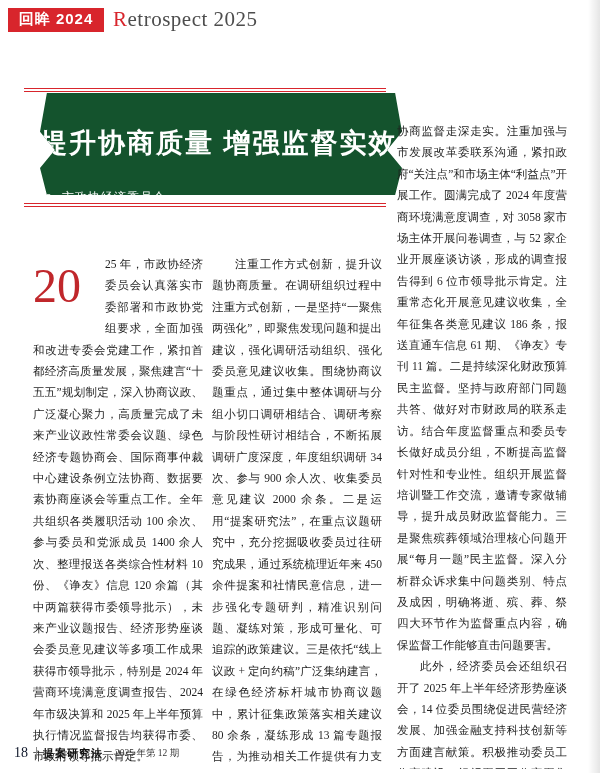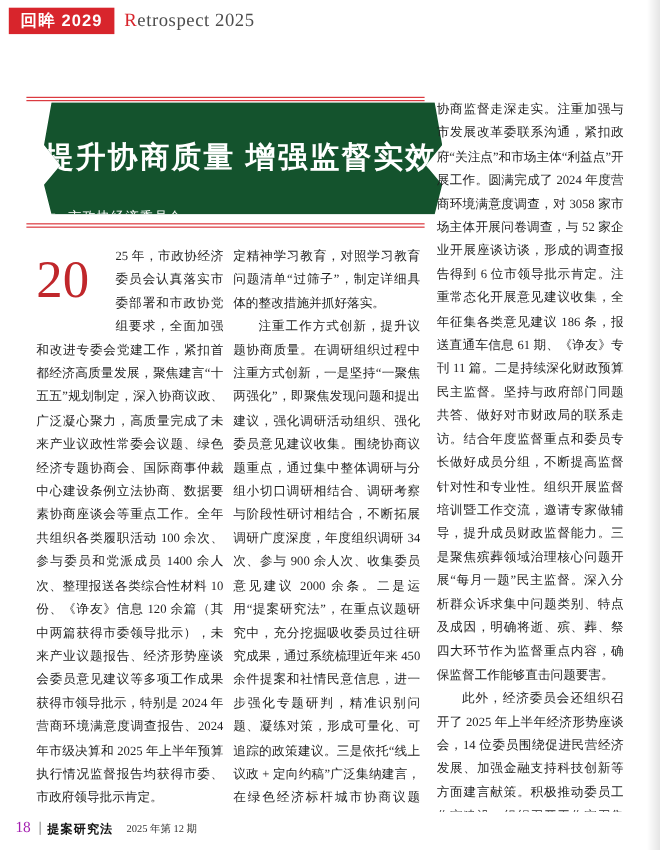--- a/index.html
+++ b/index.html
@@ -11,21 +11,21 @@
   }
   
   .topbar { position:absolute; left:8px; top:7px; display:flex; align-items:center; }
   .badge {
     background:#d8252c; color:#fff; height:24px; min-width:96px;
     display:flex; align-items:center; justify-content:center;
     font-family:"Liberation Sans","DejaVu Sans",sans-serif;
     font-weight:bold; font-size:15px; letter-spacing:1px; padding:0 8px;
   }
   .entitle {
-    margin-left:9px; font-size:17px; color:#4d4d4d; letter-spacing:0.5px;
+    margin-left:9px; font-size:21px; color:#4d4d4d; letter-spacing:0.5px;
   }
   .entitle .initial { color:#d8252c; }
   
   .banner-wrap { position:absolute; left:24px; top:88px; width:362px; height:119px; }
   .rule {
     position:absolute; left:0; width:100%; height:4px;
     border-top:1px solid #d8252c; border-bottom:1px solid #d8252c;
   }
   .rule-top { top:0; }
   .rule-bottom { top:115px; }
@@ -44,57 +44,58 @@
   .ribbon-byline {
     margin-top:32px; font-size:12px; letter-spacing:1px;
     font-family:"Liberation Sans","DejaVu Sans",sans-serif;
   }
   .ribbon-byline .lbl { font-size:11px; margin-right:10px; }
   
   .col {
     position:absolute; width:170px; overflow:hidden;
     font-size:11.5px; line-height:21.4px; text-align:justify; text-justify:inter-ideograph;
     color:#1f1f1f;
+    margin-top:31px;
   }
   .col1 { left:33px;  top:223px; height:514px; }
   .col2 { left:212px; top:223px; height:514px; }
   .col3 { left:397px; top:90px;  height:648px; }
   .para { text-align:justify; }
   .para.indent { text-indent:23px; }
   .dropcap {
     float:left; width:70px; height:64px; margin:2px 2px 0 0;
     font-family:"Liberation Serif","DejaVu Serif",serif;
     font-size:48px; line-height:60px; color:#c0272b; text-align:left;
   }
   
   .footer {
     position:absolute; left:14px; bottom:12px; display:flex; align-items:center;
   }
-  .pageno { font-size:14px; color:#a21caf; }
+  .pageno { font-size:14px; color:#0f172a; }
   .foot-div { width:1px; height:12px; background:#8a8a8a; margin:0 6px 0 8px; }
   .mag {
     font-family:"Liberation Sans","DejaVu Sans",sans-serif;
     font-weight:bold; font-size:11px; color:#111; letter-spacing:1px;
   }
   .issue { margin-left:12px; font-size:9.5px; color:#333; }
   
   .edge-right {
     position:absolute; right:0; top:0; bottom:0; width:12px;
     background:linear-gradient(to right, rgba(0,0,0,0), rgba(0,0,0,0.10));
     pointer-events:none;
   }
 </style>
 </head>
 <body>
 
 <div class="page">
 
   <div class="topbar">
     <div class="badge">
-      <span>回眸 2029</span>
+      <span>回眸 2024</span>
     </div>
     <div class="entitle"><span class="initial">R</span><span>etrospect 2025</span></div>
   </div>
 
   <div class="banner-wrap">
     <div class="rule rule-top"></div>
     <div class="ribbon">
       <div class="ribbon-title">提升协商质量 增强监督实效</div>
       <div class="ribbon-byline">
         <span class="lbl">文</span><span>市政协经济委员会</span>
@@ -106,23 +107,20 @@
   <div class="col col1">
     <div class="para">
       <span class="dropcap">20</span><span>25 年，市政协经济委员会认真落实市委部署和市政协党组要求，全面加强和改进专委会党建工作，紧扣首都经济高质量发展，聚焦建言“十五五”规划制定，深入协商议政、广泛凝心聚力，高质量完成了未来产业议政性常委会议题、绿色经济专题协商会、国际商事仲裁中心建设条例立法协商、数据要素协商座谈会等重点工作。全年共组织各类履职活动 100 余次、参与委员和党派成员 1400 余人次、整理报送各类综合性材料 10 份、《诤友》信息 120 余篇（其中两篇获得市委领导批示），未来产业议题报告、经济形势座谈会委员意见建议等多项工作成果获得市领导批示，特别是 2024 年营商环境满意度调查报告、2024 年市级决算和 2025 年上半年预算执行情况监督报告均获得市委、市政府领导批示肯定。</span>
     </div>
     <div class="para indent">
       
     </div>
   </div>
 
   <div class="col col2">
-    <div class="para">
-      <span>定精神学习教育，对照学习教育问题清单“过筛子”，制定详细具体的整改措施并抓好落实。</span>
-    </div>
     <div class="para indent">
       <span>注重工作方式创新，提升议题协商质量。在调研组织过程中注重方式创新，一是坚持“一聚焦两强化”，即聚焦发现问题和提出建议，强化调研活动组织、强化委员意见建议收集。围绕协商议题重点，通过集中整体调研与分组小切口调研相结合、调研考察与阶段性研讨相结合，不断拓展调研广度深度，年度组织调研 34 次、参与 900 余人次、收集委员意见建议 2000 余条。二是运用“提案研究法”，在重点议题研究中，充分挖掘吸收委员过往研究成果，通过系统梳理近年来 450 余件提案和社情民意信息，进一步强化专题研判，精准识别问题、凝练对策，形成可量化、可追踪的政策建议。三是依托“线上议政 + 定向约稿”广泛集纳建言，在绿色经济标杆城市协商议题中，累计征集政策落实相关建议 80 余条，凝练形成 13 篇专题报告，为推动相关工作提供有力支撑。</span>
     </div>
 
   </div>
 
   <div class="col col3">
     <div class="para">
       <span>协商监督走深走实。注重加强与市发展改革委联系沟通，紧扣政府“关注点”和市场主体“利益点”开展工作。圆满完成了 2024 年度营商环境满意度调查，对 3058 家市场主体开展问卷调查，与 52 家企业开展座谈访谈，形成的调查报告得到 6 位市领导批示肯定。注重常态化开展意见建议收集，全年征集各类意见建议 186 条，报送直通车信息 61 期、《诤友》专刊 11 篇。二是持续深化财政预算民主监督。坚持与政府部门同题共答、做好对市财政局的联系走访。结合年度监督重点和委员专长做好成员分组，不断提高监督针对性和专业性。组织开展监督培训暨工作交流，邀请专家做辅导，提升成员财政监督能力。三是聚焦殡葬领域治理核心问题开展“每月一题”民主监督。深入分析群众诉求集中问题类别、特点及成因，明确将逝、殡、葬、祭四大环节作为监督重点内容，确保监督工作能够直击问题要害。</span>
     </div>

